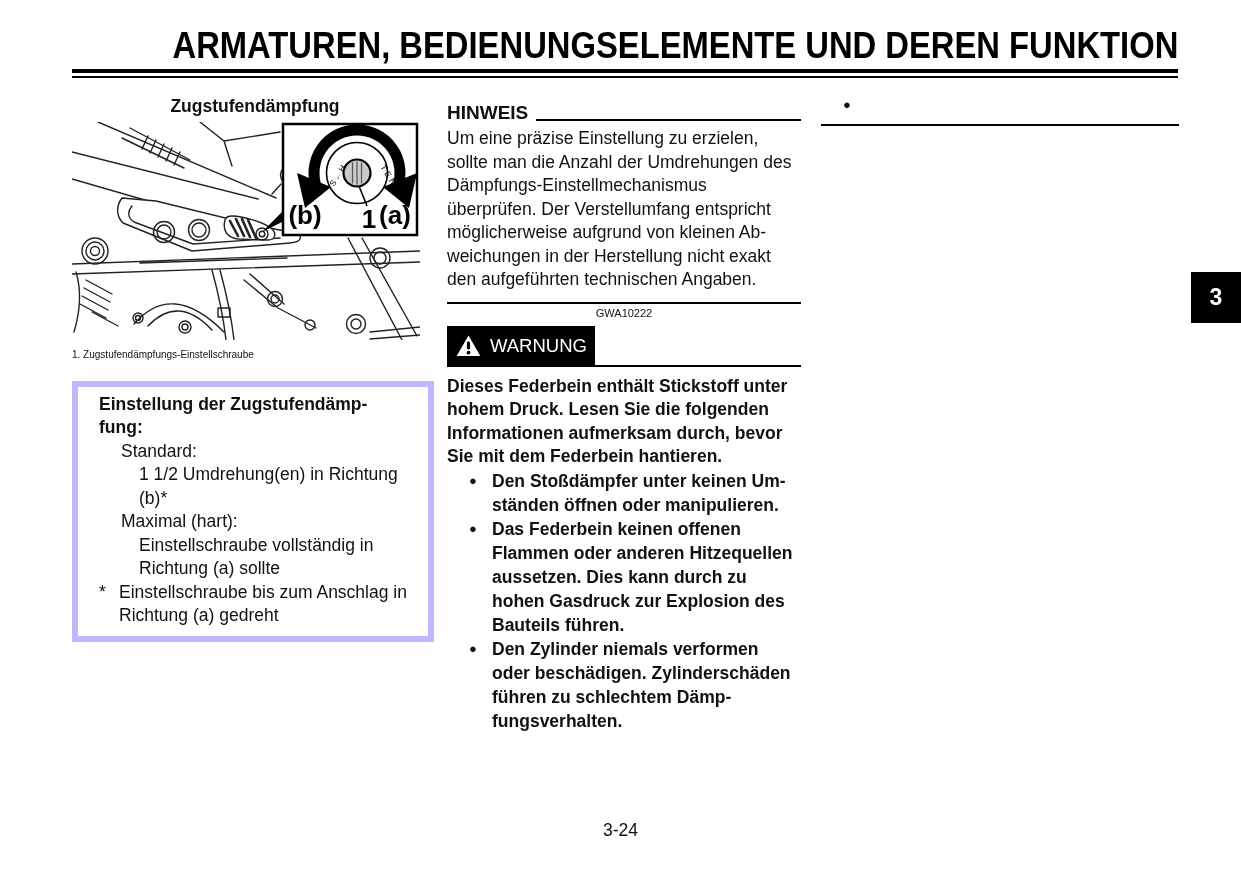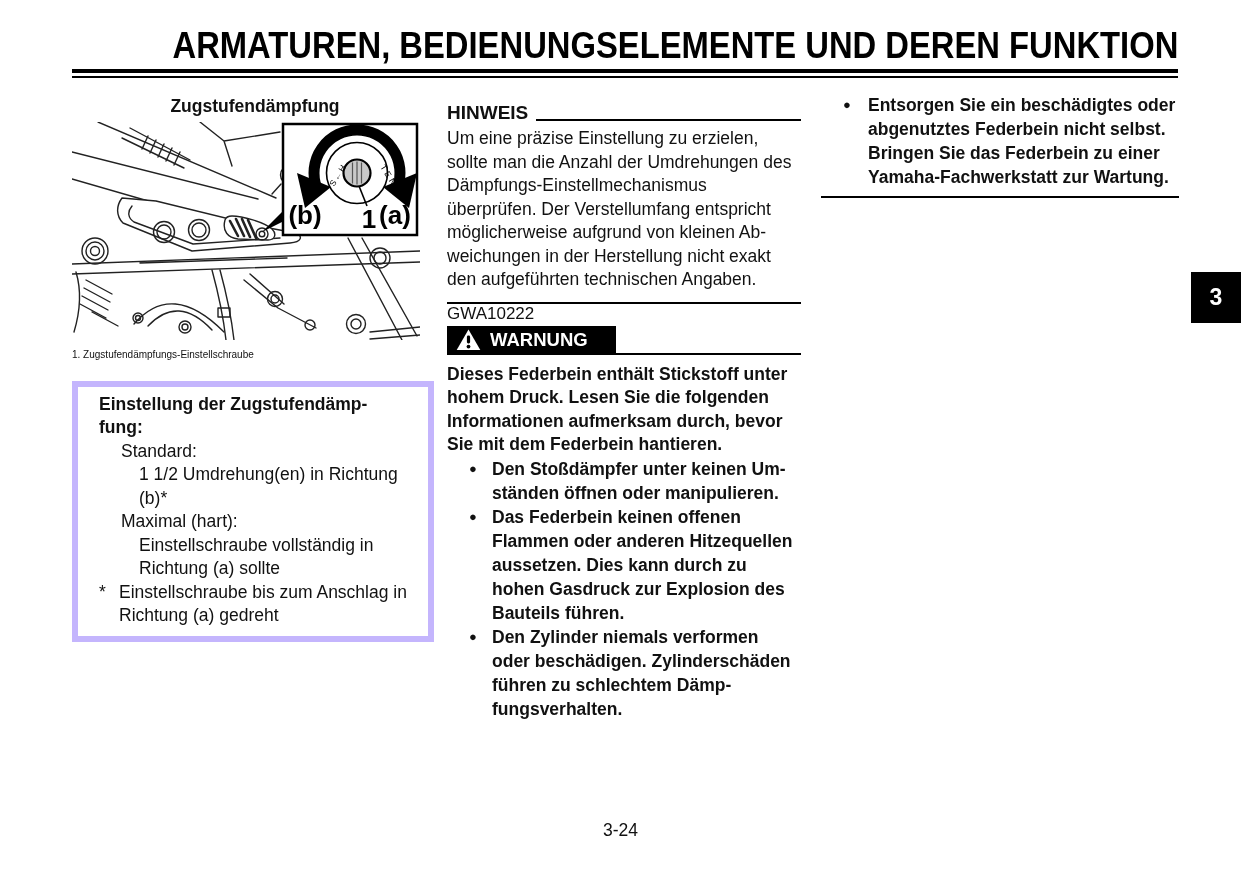--- a/index.html
+++ b/index.html
@@ -51,28 +51,28 @@
   .sb-value { padding-left:40px; }
   .sb-foot  { display:flex; }
   .sb-star  { width:20px; flex-shrink:0; }
   .sb-foot-text { flex:1; }
 
   
   .note-head { display:flex; align-items:flex-end; margin-top:14px; margin-bottom:3px; }
   .note-head-label { font-weight:bold; font-size:19px; line-height:22px; }
   .head-rule { flex:1; border-bottom:2px solid #000; margin-left:8px; margin-bottom:3px; }
   .sep-rule { border:none; border-top:2px solid #000; margin:10px 0 2px 0; }
-  .doc-code { text-align:left; font-size:17px; line-height:15px; margin:2px 0 5px 0; }
+  .doc-code { text-align:center; font-size:11px; line-height:15px; margin:2px 0 5px 0; }
 
   
   .warn-row { display:flex; align-items:flex-end; margin:3px 0 8px 0; }
   .warn-banner {
-    background:#000; color:#fff; font-weight:bold; font-size:18.5px;
+    background:#000; color:#fff; font-weight:normal; font-size:18.5px;
     display:flex; align-items:center; gap:9px;
-    height:29px; padding:0 28px 0 9px; flex-shrink:0;
+    height:41px; padding:0 8px 0 9px; flex-shrink:0;
   }
   .warn-rule { flex:1; border-bottom:2px solid #000; }
 
   
   .bullets { list-style:none; }
   .bullets li { display:flex; }
   .col-mid .bullets li   { padding-left:22px; }
   .col-right .bullets li { padding-left:18px; }
   .dot { width:23px; flex-shrink:0; font-size:13px; line-height:24px; }
   .col-right .dot { width:25px; }
@@ -242,21 +242,20 @@
         <span class="dot">●</span>
         <span class="btxt">Den Zylinder niemals verformen oder beschädigen. Zylinderschä­den führen zu schlechtem Dämp­fungsverhalten.</span>
       </li>
     </ul>
   </section>
 
   <section class="col col-right">
     <ul class="bullets">
       <li>
         <span class="dot">●</span>
-        <span class="btxt">Entsorgen Sie ein beschädigtes oder abgenutztes Federbein nicht selbst. Bringen Sie das Federbein zu einer Yamaha-Fachwerkstatt zur Wartung.</span>
       </li>
     </ul>
     <hr class="end-rule">
   </section>
 
   <div class="chapter-tab">3</div>
   <div class="page-number">3-24</div>
 
 </div>
 

